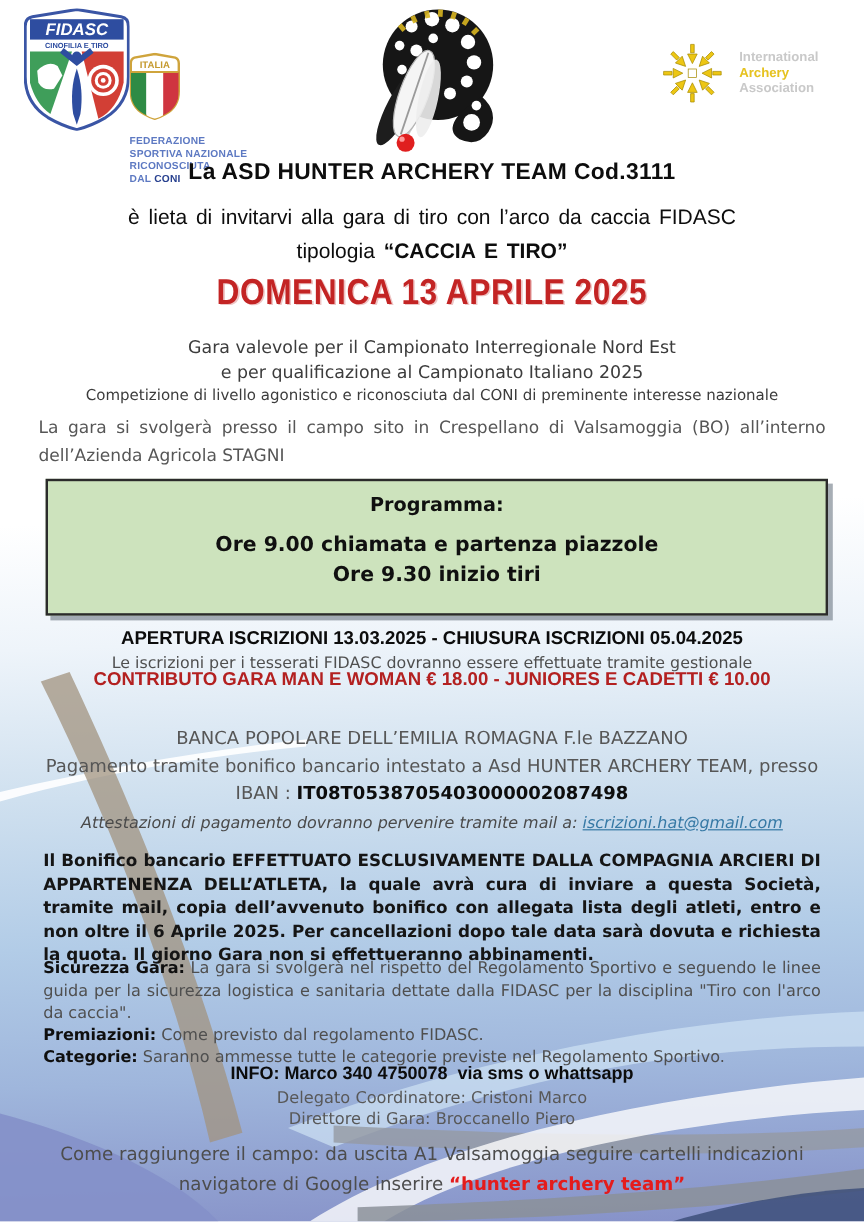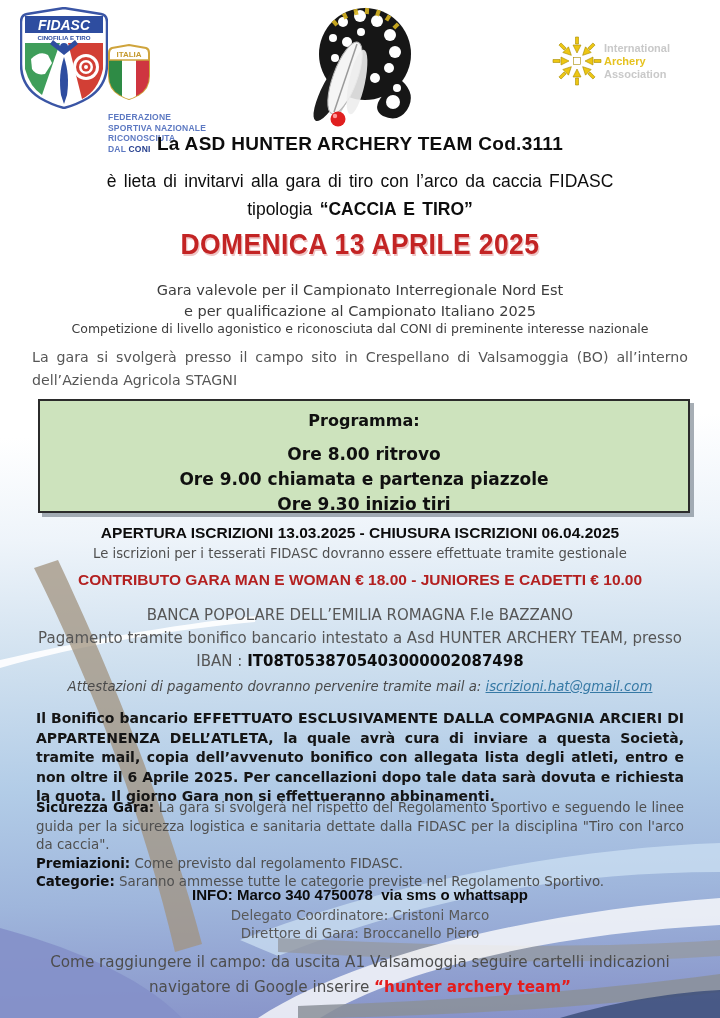--- a/index.html
+++ b/index.html
@@ -11,21 +11,21 @@
   .bg{position:absolute;inset:0;z-index:0;}
   .layer{position:relative;z-index:1;width:100%;height:100%;}
   .abs{position:absolute;left:0;right:0;}
   .center{text-align:center;}
   
   .fidasc-logo{position:absolute;left:20px;top:7px;}
   .italia-block{position:absolute;left:108px;top:44px;display:flex;align-items:flex-start;gap:7px;flex-direction:column;}
   .coni-text{font-size:8.5px;line-height:10.5px;color:#5d79c2;font-weight:bold;letter-spacing:.2px;padding-top:3px;}
   .coni-text .dark{color:#27408f;}
   .hat-logo{position:absolute;left:303px;top:2px;}
-  .iaa-block{position:absolute;left:550px;top:32px;display:flex;align-items:center;gap:0;}
+  .iaa-block{position:absolute;left:550px;top:32px;display:flex;align-items:center;gap:12px;}
   .iaa-text{font-size:11px;line-height:13px;font-weight:bold;}
   .iaa-gray{color:#c9c9c9;}
   .iaa-yellow{color:#e6c21f;}
   
   .team-title{top:133px;font-size:19px;font-weight:bold;letter-spacing:.3px;color:#0d0d0d;}
   .invite{top:167px;font-size:17.5px;line-height:28px;color:#0d0d0d;word-spacing:2.5px;}
   .invite b{font-weight:bold;}
   .event-date{top:227px;font-size:30px;font-weight:900;color:#c32424;letter-spacing:.5px;}
   .event-date span{display:inline-block;transform:scaleX(.88);text-shadow:1.5px 1.5px 0 rgba(205,90,90,.35);}
   .champ{top:280px;font-size:14.5px;line-height:20.5px;color:#3c3c3c;font-family:"DejaVu Sans",sans-serif;}
@@ -34,21 +34,21 @@
     font-family:"DejaVu Sans",sans-serif;text-align:justify;}
   
   .program-box{position:absolute;top:399px;left:38px;width:648px;height:110px;
     background:#cde3bd;border:2px solid #2b2b2b;box-shadow:4px 4px 0 rgba(108,120,132,.6);
     text-align:center;font-family:"DejaVu Sans",sans-serif;}
   .program-title{margin-top:10px;font-size:16px;font-weight:bold;color:#101010;}
   .program-items{margin-top:12px;font-size:17px;font-weight:bold;line-height:25px;color:#101010;}
   
   .reg-dates{top:524px;font-size:15.5px;font-weight:bold;color:#0c0c0c;}
   .reg-note{top:546px;font-size:13.2px;color:#4f4f4f;font-family:"DejaVu Sans",sans-serif;}
-  .reg-fees{top:571px;font-size:15.5px;font-weight:bold;color:#b32020;}
+  .reg-fees{top:558px;font-size:15.5px;font-weight:bold;color:#b32020;}
   
   .payment{top:604px;font-size:15px;line-height:23px;color:#565656;font-family:"DejaVu Sans",sans-serif;}
   .payment .iban-num{font-weight:bold;color:#0d0d0d;}
   .attestation{top:679px;font-size:13.3px;color:#4a4a4a;font-family:"DejaVu Sans",sans-serif;font-style:italic;}
   .attestation a{color:#3679a5;text-decoration:underline;cursor:pointer;}
   
   .transfer{top:709px;left:36px;right:36px;font-size:14px;font-weight:bold;color:#151515;
     line-height:19.5px;text-align:justify;font-family:"DejaVu Sans",sans-serif;}
   .rules{top:799px;left:36px;right:36px;font-size:13.4px;line-height:18.5px;color:#4f4f4f;
     font-family:"DejaVu Sans",sans-serif;}
@@ -205,27 +205,26 @@
       <div>Gara valevole per il Campionato Interregionale Nord Est</div>
       <div>e per qualificazione al Campionato Italiano 2025</div>
     </div>
     <div class="abs center champ-note">Competizione di livello agonistico e riconosciuta dal CONI di preminente interesse nazionale</div>
 
     <div class="abs location">La gara si svolgerà presso il campo sito in Crespellano di Valsamoggia (BO) all’interno dell’Azienda Agricola STAGNI</div>
 
     <div class="program-box">
       <div class="program-title">Programma:</div>
       <div class="program-items">
-        <div>Ore 8.00 ritrovo</div>
         <div>Ore 9.00 chiamata e partenza piazzole</div>
         <div>Ore 9.30 inizio tiri</div>
       </div>
     </div>
 
-    <div class="abs center reg-dates">APERTURA ISCRIZIONI 13.03.2025 - CHIUSURA ISCRIZIONI 06.04.2025</div>
+    <div class="abs center reg-dates">APERTURA ISCRIZIONI 13.03.2025 - CHIUSURA ISCRIZIONI 05.04.2025</div>
     <div class="abs center reg-note">Le iscrizioni per i tesserati FIDASC dovranno essere effettuate tramite gestionale</div>
     <div class="abs center reg-fees">CONTRIBUTO GARA MAN E WOMAN € 18.00 - JUNIORES E CADETTI € 10.00</div>
 
     <div class="abs center payment">
       <div>BANCA POPOLARE DELL’EMILIA ROMAGNA F.le BAZZANO</div>
       <div>Pagamento tramite bonifico bancario intestato a Asd HUNTER ARCHERY TEAM, presso</div>
       <div><span>IBAN : </span><span class="iban-num">IT08T0538705403000002087498</span></div>
     </div>
 
     <div class="abs center attestation">

